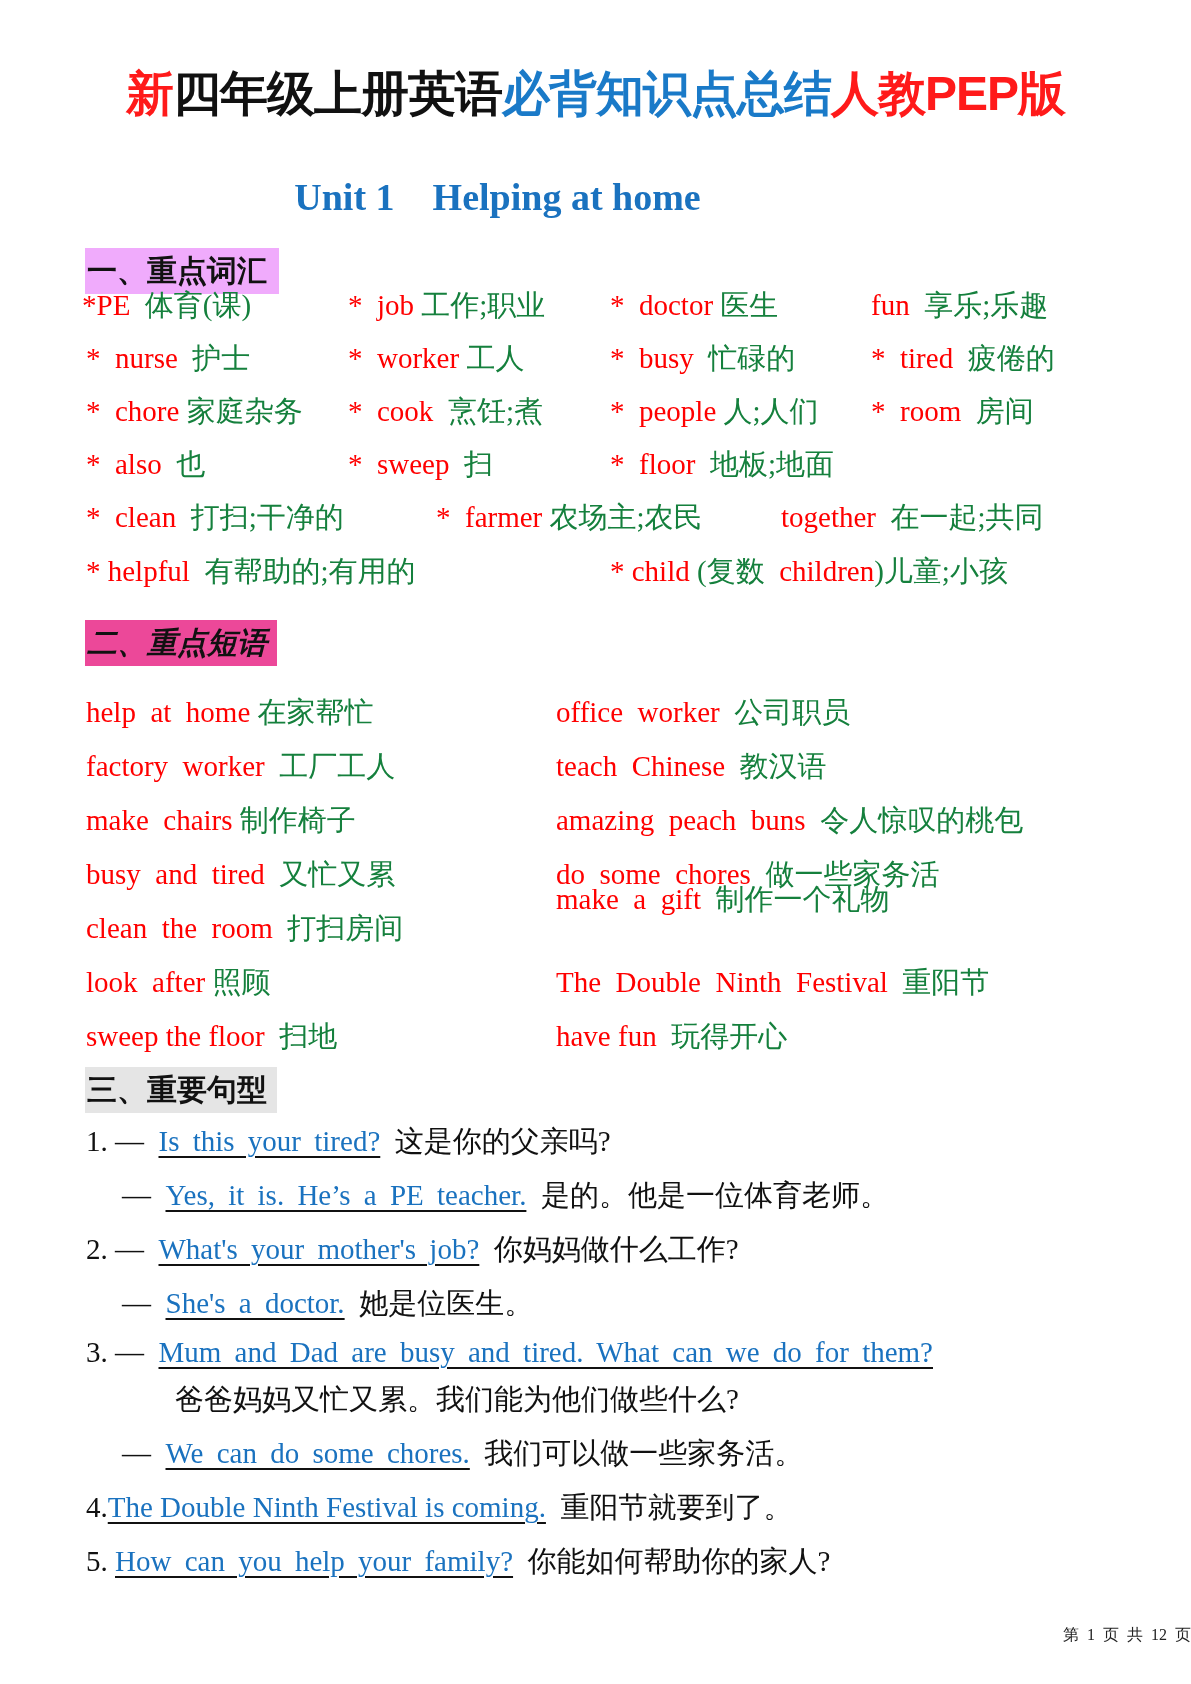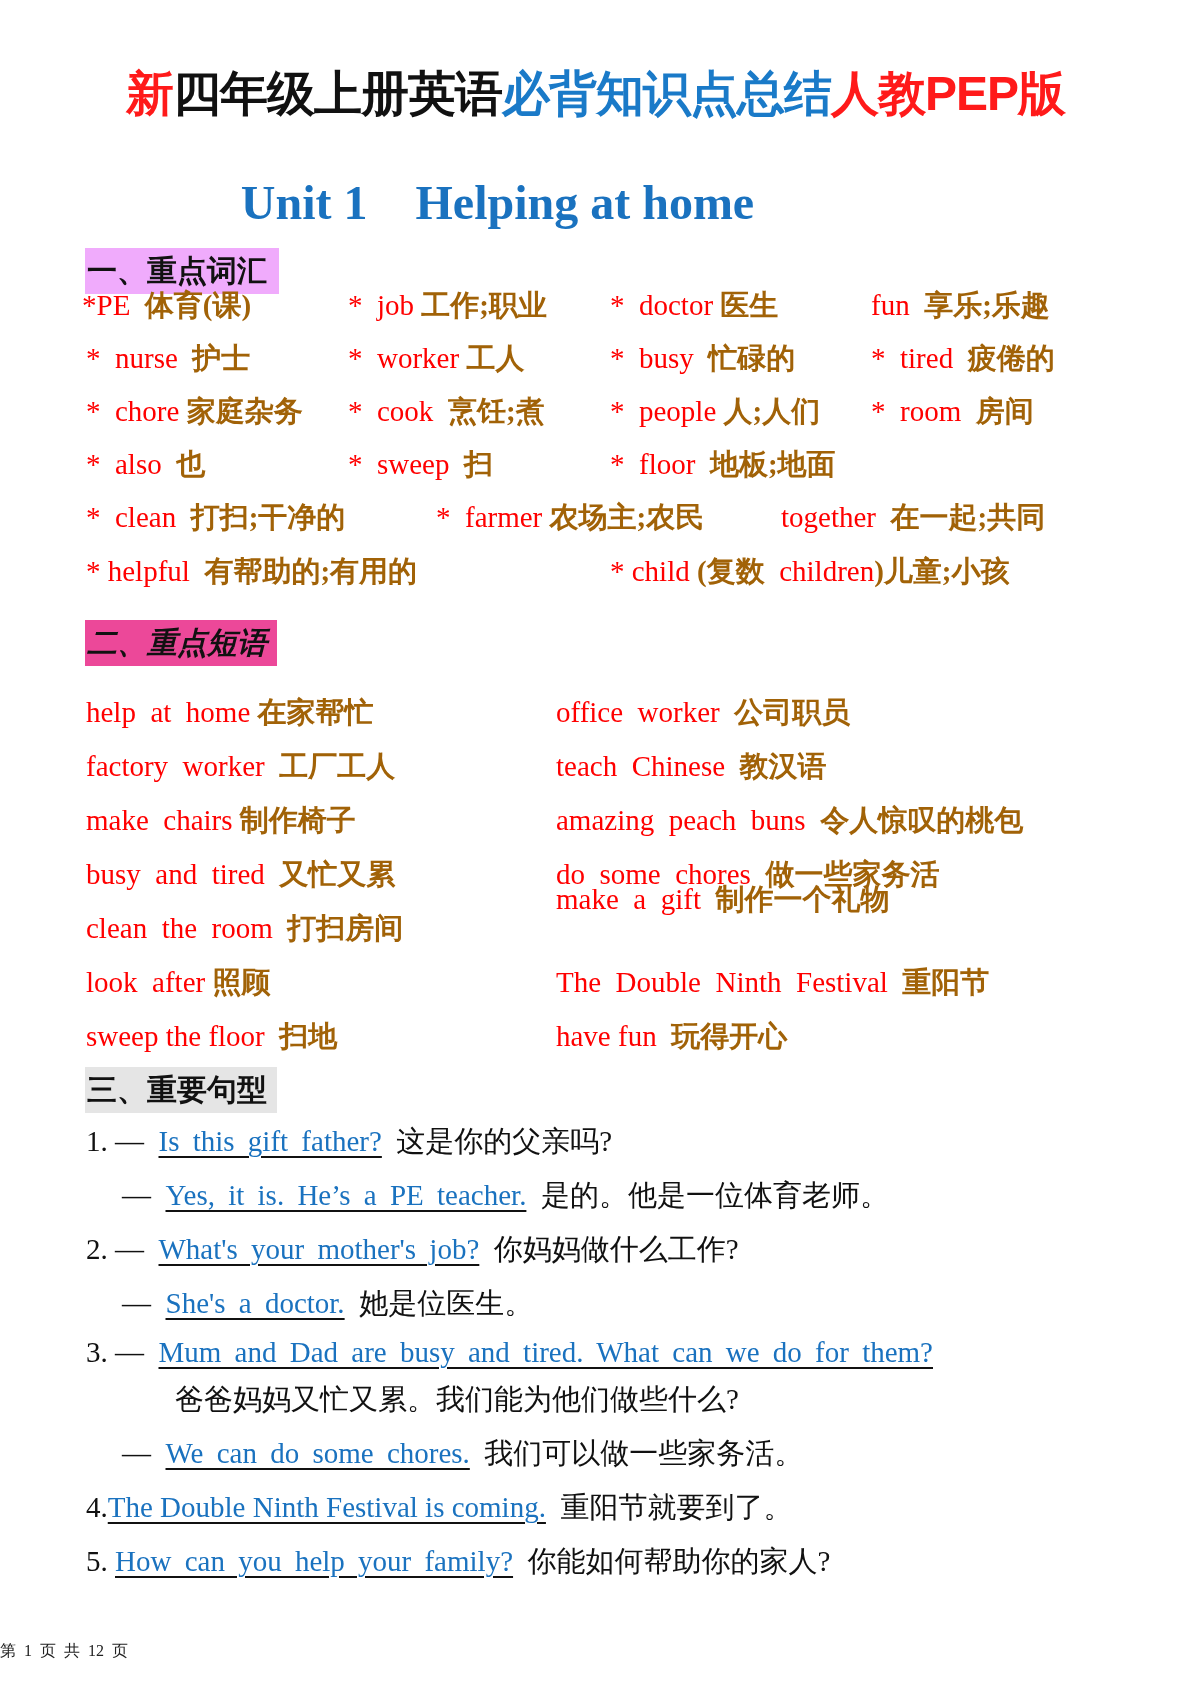--- a/index.html
+++ b/index.html
@@ -5,34 +5,34 @@
     html, body { margin: 0; padding: 0; background: #ffffff; }
     body { width: 1191px; height: 1684px; position: relative; overflow: hidden;
            font-family: "Liberation Serif", "DejaVu Serif", serif; color: #000; }
     .title { position: absolute; left: 0; width: 1191px; top: 62px; text-align: center;
              font-family: Liberation Sans, sans-serif; font-weight: bold;
              font-size: 48px; letter-spacing: -1px; white-space: nowrap; }
     .title .red { color: #ff1a1a; }
     .title .black { color: #111; }
     .title .blue { color: #1a7ac8; }
     .unit { position: absolute; left: 0; width: 995px; top: 175px; text-align: center;
-            font-weight: bold; font-size: 48px; color: #1a72bf; white-space: pre; }
+            font-weight: bold; font-size: 38px; color: #1a72bf; white-space: pre; }
     .sec { position: absolute; left: 85px; height: 46px; line-height: 46px;
            padding: 0 8px 0 2px; font-weight: bold; font-size: 30px; color: #111; }
     .sec1 { top: 248px; width: 184px; background: #f0abfc; }
     .sec2 { top: 620px; width: 182px; background: #ec4899; font-style: italic; }
     .sec3 { top: 1067px; width: 182px; background: #e5e5e5; }
     .row { position: absolute; font-size: 29px; white-space: nowrap; line-height: 36px; }
     .en { color: #ff0000; }
-    .zh { color: #a16207; font-weight: bold; }
+    .zh { color: #15803d; }
     .ln { position: absolute; font-size: 29px; white-space: nowrap; line-height: 38px; color: #111; }
     .link { color: #1a72bf; text-decoration: underline; text-decoration-color: #111;
             text-underline-offset: 5px; text-decoration-thickness: 2px; word-spacing: 6px; }
-    .footer { position: absolute; left: 0; width: 1191px; top: 1625px; text-align: left;
-              font-size: 16px; color: #222; word-spacing: 4px; margin-top: 16px; }
+    .footer { position: absolute; left: 0; width: 1191px; top: 1625px; text-align: right;
+              font-size: 16px; color: #222; word-spacing: 4px; }
   </style>
 </head>
 <body>
 
 <div class="title"><span class="red">新</span><span class="black">四年级上册英语</span><span class="blue">必背知识点总结</span><span class="red">人教PEP版</span></div>
 
 <div class="unit">Unit 1    Helping at home</div>
 
 <div class="sec sec1">一、重点词汇</div>
 
@@ -75,21 +75,21 @@
 <div class="row" style="left:556px;top:694px;white-space:pre"><span class="en">office  worker</span>  <span class="zh">公司职员</span></div>
 <div class="row" style="left:556px;top:748px;white-space:pre"><span class="en">teach  Chinese</span>  <span class="zh">教汉语</span></div>
 <div class="row" style="left:556px;top:802px;white-space:pre"><span class="en">amazing  peach  buns</span>  <span class="zh">令人惊叹的桃包</span></div>
 <div class="row" style="left:556px;top:856px;white-space:pre"><span class="en">do  some  chores</span>  <span class="zh">做一些家务活</span></div>
 <div class="row" style="left:556px;top:881px;white-space:pre"><span class="en">make  a  gift</span>  <span class="zh">制作一个礼物</span></div>
 <div class="row" style="left:556px;top:964px;white-space:pre"><span class="en">The  Double  Ninth  Festival</span>  <span class="zh">重阳节</span></div>
 <div class="row" style="left:556px;top:1018px;white-space:pre"><span class="en">have fun</span>  <span class="zh">玩得开心</span></div>
 
 <div class="sec sec3">三、重要句型</div>
 
-<div class="ln" style="left:86px;top:1122px"><span>1. —</span>&nbsp; <span class="link">Is this gift father?</span>&nbsp; <span>这是你的父亲吗?</span></div>
+<div class="ln" style="left:86px;top:1122px"><span>1. —</span>&nbsp; <span class="link">Is this your tired?</span>&nbsp; <span>这是你的父亲吗?</span></div>
 <div class="ln" style="left:122px;top:1176px"><span>—</span>&nbsp; <span class="link">Yes, it is. He’s a PE teacher.</span>&nbsp; <span>是的。他是一位体育老师。</span></div>
 <div class="ln" style="left:86px;top:1230px"><span>2. —</span>&nbsp; <span class="link">What's your mother's job?</span>&nbsp; <span>你妈妈做什么工作?</span></div>
 <div class="ln" style="left:122px;top:1284px"><span>—</span>&nbsp; <span class="link">She's a doctor.</span>&nbsp; <span>她是位医生。</span></div>
 <div class="ln" style="left:86px;top:1333px"><span>3. —</span>&nbsp; <span class="link">Mum and Dad are busy and tired. What can we do for them?</span></div>
 <div class="ln" style="left:175px;top:1380px"><span>爸爸妈妈又忙又累。我们能为他们做些什么?</span></div>
 <div class="ln" style="left:122px;top:1434px"><span>—</span>&nbsp; <span class="link">We can do some chores.</span>&nbsp; <span>我们可以做一些家务活。</span></div>
 <div class="ln" style="left:86px;top:1488px"><span>4.</span><span class="link" style="word-spacing:0">The Double Ninth Festival is coming.</span>&nbsp; <span>重阳节就要到了。</span></div>
 <div class="ln" style="left:86px;top:1542px"><span>5.</span>&nbsp;<span class="link">How can you help your family?</span>&nbsp; <span>你能如何帮助你的家人?</span></div>
 
 <div class="footer">第 1 页 共 12 页</div>

